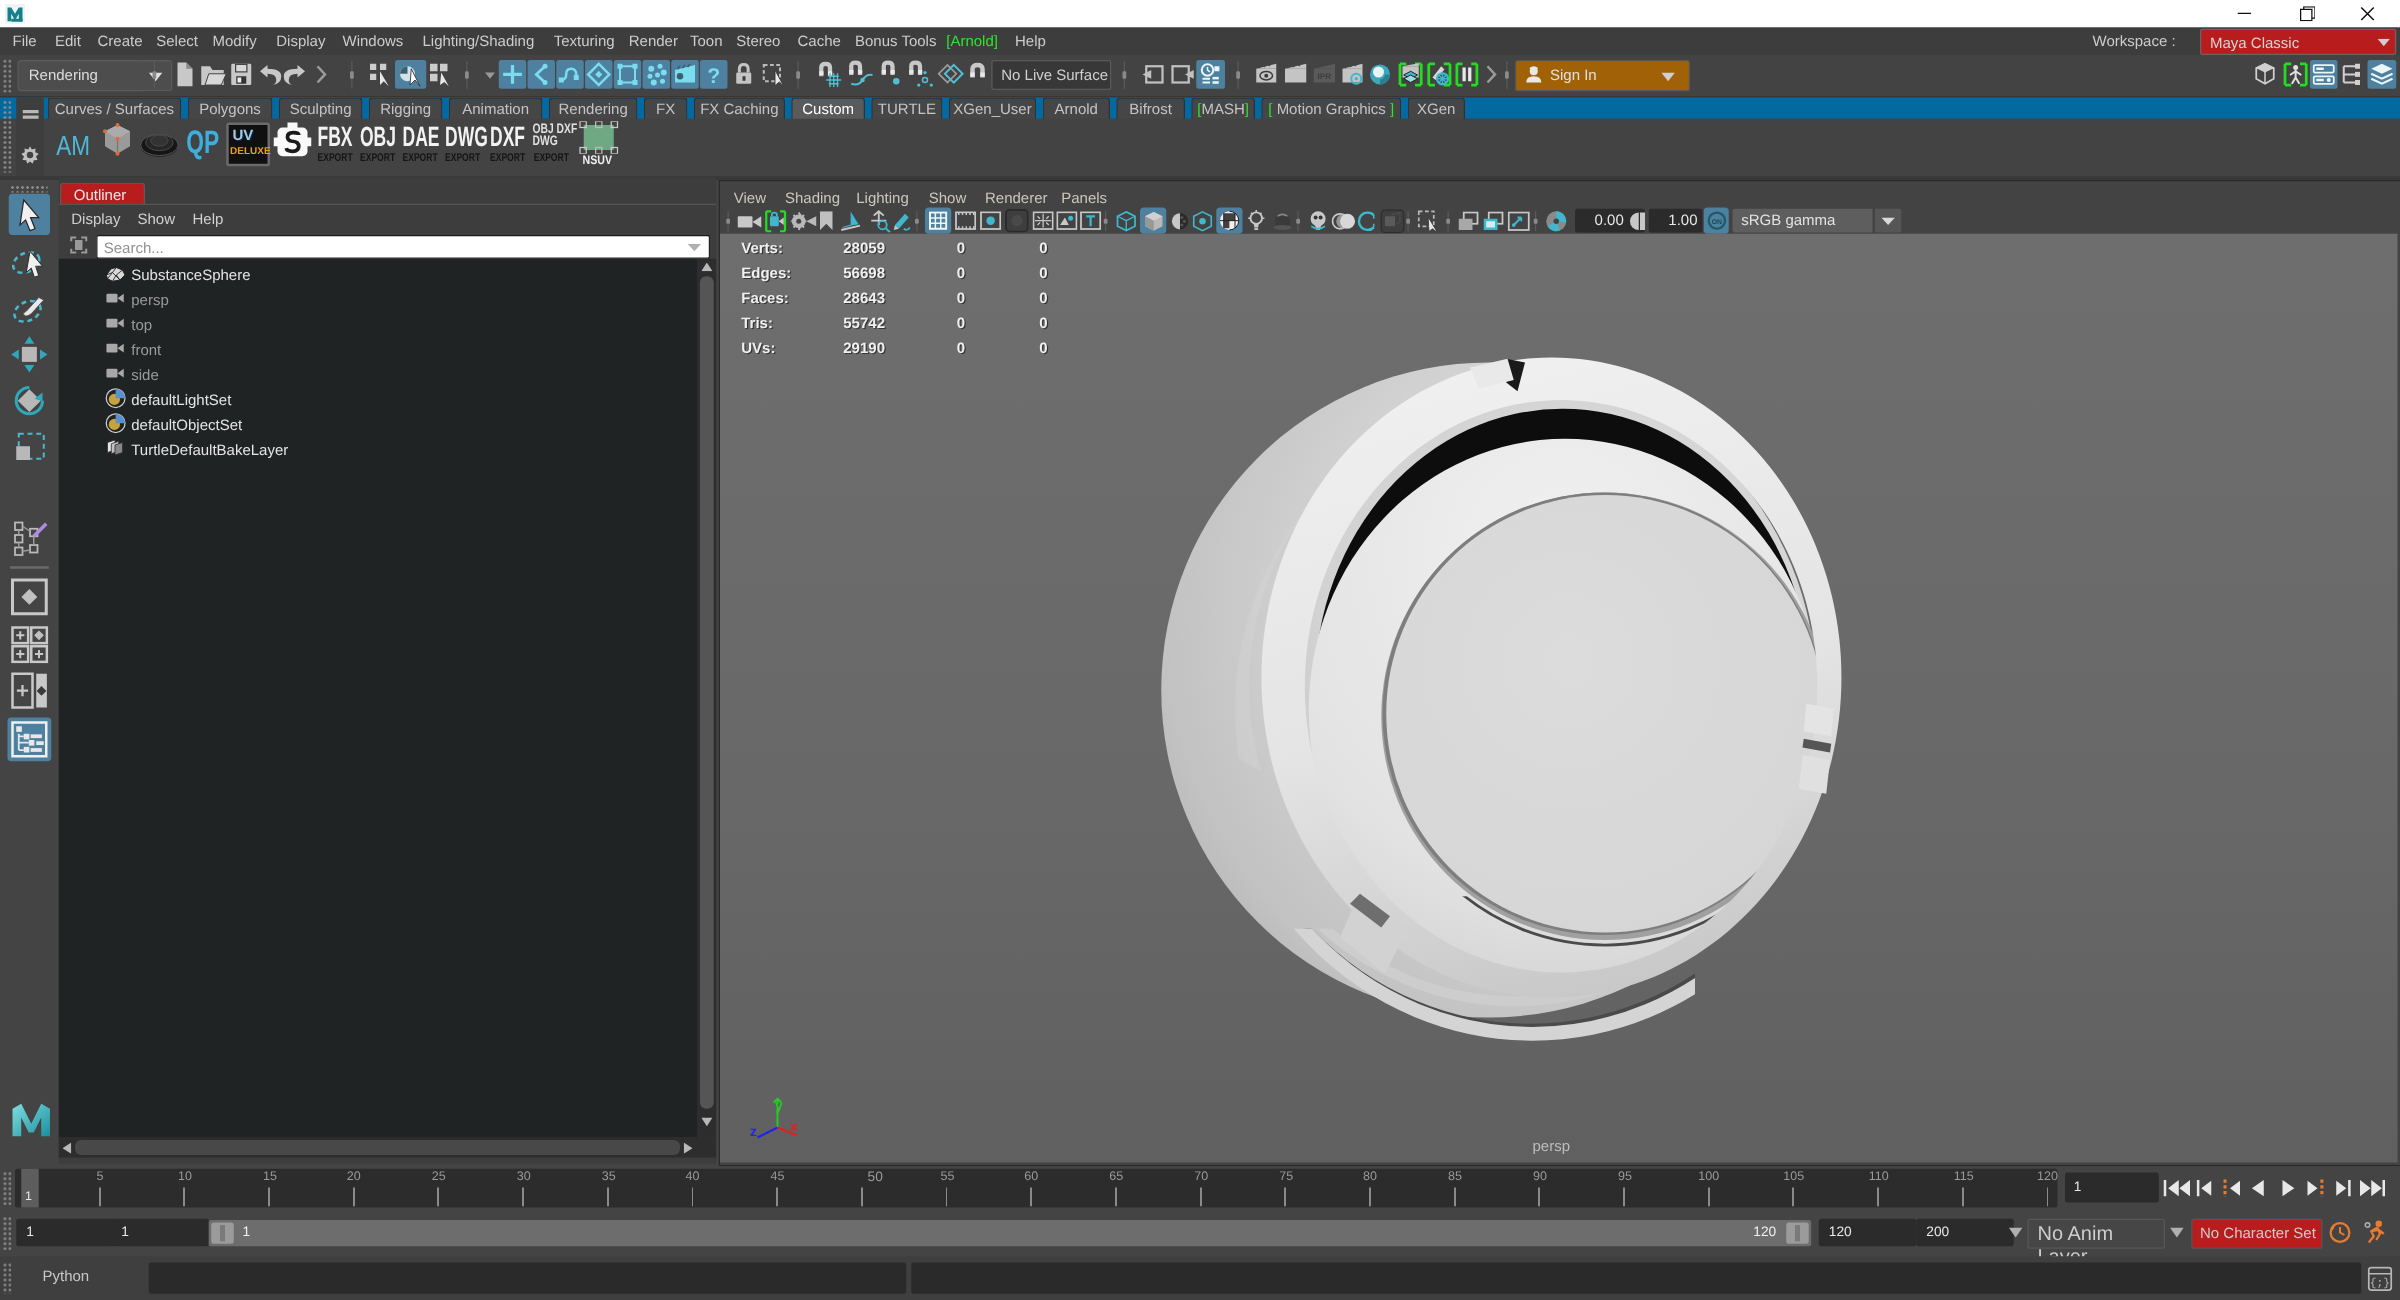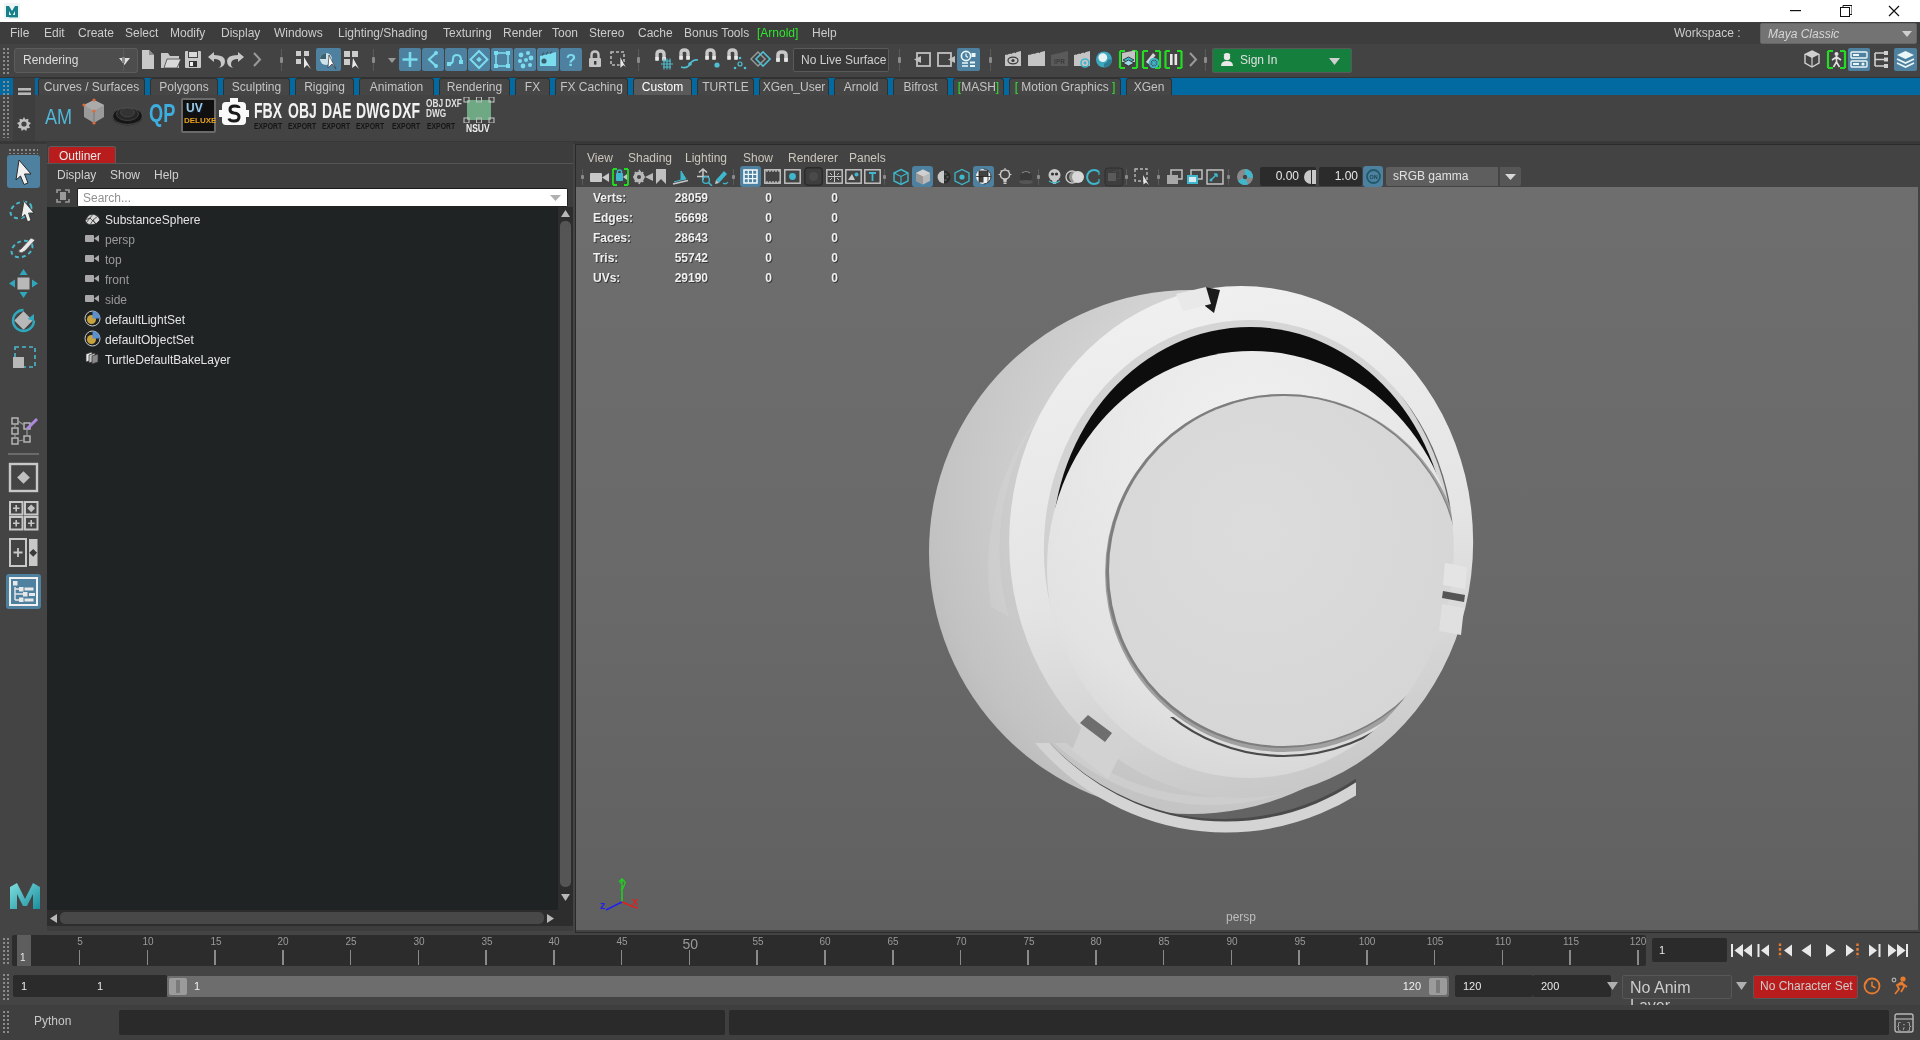--- a/index.html
+++ b/index.html
@@ -61,21 +61,21 @@
   <span class="m" style="left:338px">Lighting/Shading</span>
   <span class="m" style="left:443px">Texturing</span>
   <span class="m" style="left:503px">Render</span>
   <span class="m" style="left:552px">Toon</span>
   <span class="m" style="left:589px">Stereo</span>
   <span class="m" style="left:638px">Cache</span>
   <span class="m" style="left:684px">Bonus Tools</span>
   <span class="m" style="left:757px;color:#2ee52e">[Arnold]</span>
   <span class="m" style="left:812px">Help</span>
   <span class="m" style="left:1674px">Workspace :</span>
-  <div class="abs" style="left:1760px;top:1px;width:155px;height:19px;background:#737373;border:1px solid #666;border-radius:2px;font-style:italic;">
+  <div class="abs" style="left:1760px;top:1px;width:155px;height:19px;background:#b91c1c;border:1px solid #666;border-radius:2px;">
     <span class="abs" style="left:7px;top:3px;font-size:12px;color:#d6d6d6">Maya Classic</span>
     <svg class="abs" style="right:4px;top:7px" width="10" height="6">
         <path d="M0 0 L10 0 L5 6 Z" fill="#cfcfcf"></path>
       </svg>
   </div>
 </div>
 
 <div id="toolbar">
   <div class="grip" style="left:2px;top:3px;height:27px"></div>
   <div class="abs" style="left:14px;top:4px;width:98px;height:23px;background:#4d4d4d;border-radius:3px 0 0 3px;border:1px solid #5c5c5c;">
@@ -302,21 +302,21 @@
   <svg class="ib" style="left:1163px" width="21" height="23" viewBox="0 0 21 23">
       <path d="M2.5 3 L2.5 20 M2.5 3 L7 3 M2.5 20 L7 20" stroke="#22dd22" stroke-width="2.2" fill="none"></path>
       <path d="M18.5 3 L18.5 20 M18.5 3 L14 3 M18.5 20 L14 20" stroke="#22dd22" stroke-width="2.2" fill="none"></path>
       <rect x="7" y="6" width="2.6" height="11" fill="#e8e8e8"></rect>
       <rect x="11.5" y="6" width="2.6" height="11" fill="#e8e8e8"></rect>
     </svg>
   <svg class="ib" style="left:1188px" width="12" height="23" viewBox="0 0 12 23">
       <path d="M2 5 L8 11.5 L2 18" fill="none" stroke="#9a9a9a" stroke-width="2"></path>
     </svg>
   <div class="vsep" style="left:1205px;top:5px;height:22px"></div>
-  <div class="abs" style="left:1212px;top:4px;width:138px;height:23px;background:#15803d;border:1px solid #585858;border-radius:2px;">
+  <div class="abs" style="left:1212px;top:4px;width:138px;height:23px;background:#a16207;border:1px solid #585858;border-radius:2px;">
     <svg class="abs" style="left:6px;top:3px" width="16" height="16" viewBox="0 0 16 16">
         <circle cx="8" cy="5" r="3.2" fill="#e8e8e8"></circle>
         <path d="M2 14 Q2 9 8 9 Q14 9 14 14 Z" fill="#e8e8e8"></path>
         <path d="M5 3 Q8 0.5 11 3" fill="none" stroke="#e8e8e8" stroke-width="1.4"></path>
       </svg>
     <span class="abs" style="left:27px;top:4px;font-size:12px;color:#e0e0e0">Sign In</span>
     <svg class="abs" style="left:116px;top:9px" width="11" height="7">
         <path d="M0 0 L11 0 L5.5 7 Z" fill="#d0d0d0"></path>
       </svg>
   </div>
@@ -884,21 +884,21 @@
   <div class="abs" style="left:79px;top:17px;width:1561px;height:15px;background-image:repeating-linear-gradient(90deg,#8a8a8a 0px,#8a8a8a 1.5px,transparent 1.5px,transparent 67.75px)"></div>
   <span class="abs" style="left:68px;top:3px;width:24px;text-align:center;font-size:10px;color:#9a9a9a">5</span>
   <span class="abs" style="left:136px;top:3px;width:24px;text-align:center;font-size:10px;color:#9a9a9a">10</span>
   <span class="abs" style="left:204px;top:3px;width:24px;text-align:center;font-size:10px;color:#9a9a9a">15</span>
   <span class="abs" style="left:271px;top:3px;width:24px;text-align:center;font-size:10px;color:#9a9a9a">20</span>
   <span class="abs" style="left:339px;top:3px;width:24px;text-align:center;font-size:10px;color:#9a9a9a">25</span>
   <span class="abs" style="left:407px;top:3px;width:24px;text-align:center;font-size:10px;color:#9a9a9a">30</span>
   <span class="abs" style="left:475px;top:3px;width:24px;text-align:center;font-size:10px;color:#9a9a9a">35</span>
   <span class="abs" style="left:542px;top:3px;width:24px;text-align:center;font-size:10px;color:#9a9a9a">40</span>
   <span class="abs" style="left:610px;top:3px;width:24px;text-align:center;font-size:10px;color:#9a9a9a">45</span>
-  <span class="abs" style="left:674px;top:3px;width:24px;text-align:right;font-size:14px;color:#9a9a9a">50</span>
+  <span class="abs" style="left:694px;top:3px;width:24px;text-align:left;font-size:11px;color:#9a9a9a">50</span>
   <span class="abs" style="left:746px;top:3px;width:24px;text-align:center;font-size:10px;color:#9a9a9a">55</span>
   <span class="abs" style="left:813px;top:3px;width:24px;text-align:center;font-size:10px;color:#9a9a9a">60</span>
   <span class="abs" style="left:881px;top:3px;width:24px;text-align:center;font-size:10px;color:#9a9a9a">65</span>
   <span class="abs" style="left:949px;top:3px;width:24px;text-align:center;font-size:10px;color:#9a9a9a">70</span>
   <span class="abs" style="left:1017px;top:3px;width:24px;text-align:center;font-size:10px;color:#9a9a9a">75</span>
   <span class="abs" style="left:1084px;top:3px;width:24px;text-align:center;font-size:10px;color:#9a9a9a">80</span>
   <span class="abs" style="left:1152px;top:3px;width:24px;text-align:center;font-size:10px;color:#9a9a9a">85</span>
   <span class="abs" style="left:1220px;top:3px;width:24px;text-align:center;font-size:10px;color:#9a9a9a">90</span>
   <span class="abs" style="left:1288px;top:3px;width:24px;text-align:center;font-size:10px;color:#9a9a9a">95</span>
   <span class="abs" style="left:1355px;top:3px;width:24px;text-align:center;font-size:10px;color:#9a9a9a">100</span>

